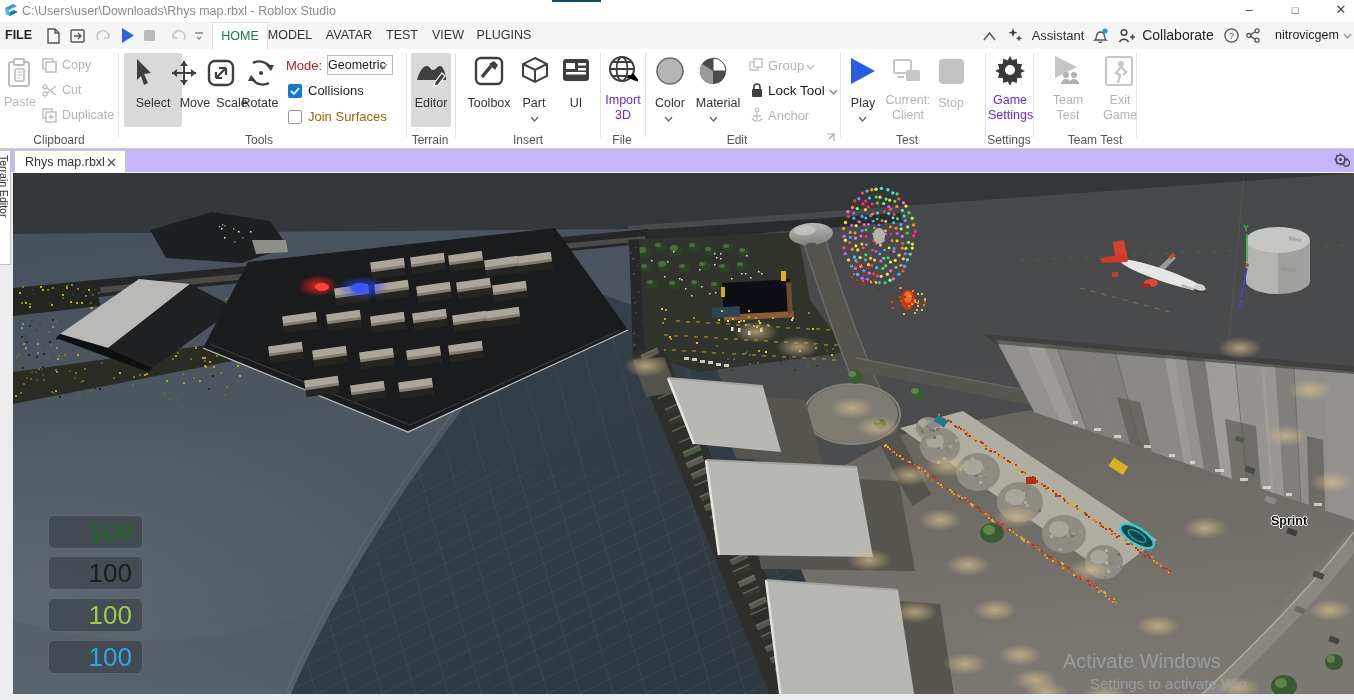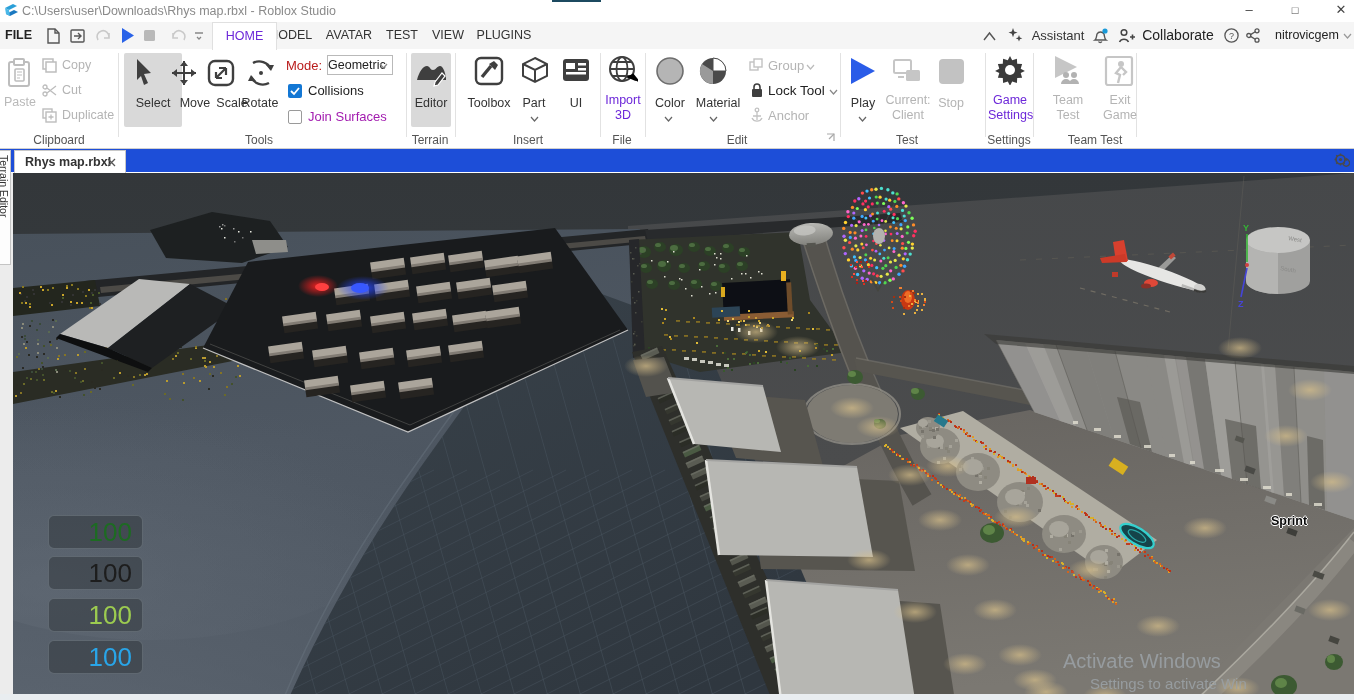--- a/index.html
+++ b/index.html
@@ -1,30 +1,30 @@
 <!DOCTYPE html>
 <html><head><meta charset="utf-8"><style>
 * { margin:0; padding:0; box-sizing:border-box; }
 html,body { width:1354px; height:700px; overflow:hidden; font-family:"Liberation Sans",sans-serif; background:#fff; position:relative; }
 #titletext { position:absolute; left:22px; top:4px; font-size:12.5px; color:#8a8a8a; }
 #navstrip { position:absolute; left:552px; top:0; width:49px; height:2px; background:#1c4a60; }
 .winbtn { position:absolute; top:2px; width:30px; height:18px; color:#444; font-size:13px; text-align:center; line-height:16px; }
 #menubar { position:absolute; left:0; top:22px; width:1354px; height:27px; background:#f5f5f5; }
 .mtab { position:absolute; top:0; height:27px; line-height:27px; font-size:12.5px; color:#333; text-align:center; }
-#hometab { position:absolute; left:212px; top:22px; width:65px; height:28px; background:#fff; border:1px solid #e0e0e0; border-bottom:none; color:#6d28d9; line-height:27px; font-size:12.5px; text-align:center; z-index:3; }
+#hometab { position:absolute; left:212px; top:22px; width:56px; height:28px; background:#fff; border:1px solid #e0e0e0; border-bottom:none; color:#15803d; line-height:27px; font-size:12.5px; text-align:center; z-index:3; }
 #ribbon { position:absolute; left:0; top:49px; width:1354px; height:99px; background:#fff; }
 .rsep { position:absolute; top:4px; width:1px; height:84px; background:#e2e2e2; }
 .glabel { position:absolute; top:84px; font-size:12px; color:#555; text-align:center; }
 .bigbtn { position:absolute; top:4px; width:58px; height:74px; border-radius:2px; }
 .sel { background:#d9d9d9; }
 .blabel { position:absolute; top:43px; width:100%; text-align:center; font-size:12.5px; color:#333; }
 .blabel2 { position:absolute; top:40px; width:100%; text-align:center; font-size:12.5px; color:#6d28d9; line-height:15px; }
 .gray { color:#b4b4b4 !important; }
 svg.ic { display:block; }
-#tabstrip { position:absolute; left:0; top:148px; width:1354px; height:24px; background:#1d4ed8; border-top:1px solid #d0d0d0;font-weight:bold; }
+#tabstrip { position:absolute; left:0; top:148px; width:1354px; height:24px; background:#c4b5fd; border-top:1px solid #d0d0d0; }
 #doctab { position:absolute; left:14px; top:1px; width:112px; height:24px; background:#fff; border:1px solid #c8c8c8; border-bottom:none; font-size:12.5px; color:#333; line-height:22px; padding-left:10px; }
 #vtab { position:absolute; left:0; top:150px; width:11px; height:115px; background:#fdfdfd; border:1px solid #c4c4c4; border-left:none; z-index:5; }
 #vtab span { position:absolute; left:-2px; top:4px; font-size:10.5px; color:#333; writing-mode:vertical-rl; white-space:nowrap; }
 #leftgutter { position:absolute; left:0; top:173px; width:13px; height:521px; background:#ececec; }
 #viewport { position:absolute; left:13px; top:173px; width:1341px; height:521px; background:#3a3f44; }
 #bottomstrip { position:absolute; left:0; top:694px; width:1354px; height:6px; background:#e9edf0; }
 .hud { position:absolute; width:95px; height:34px; background:rgba(47,54,60,0.52); border:1px solid rgba(150,160,168,0.35); border-radius:6px; font-size:26px; text-align:right; padding-right:10px; line-height:32px; }
 #aw1 { position:absolute; left:1063px; top:650px; font-size:20px; color:#9aa0a4; opacity:0.9; }
 #aw2 { position:absolute; left:1090px; top:675px; font-size:15px; color:#9aa0a4; opacity:0.9; }
 #sprint { position:absolute; left:1271px; top:514px; font-size:12.5px; font-weight:bold; color:#0a0a0a; text-shadow:-1px 0 0 #fff, 1px 0 0 #fff, 0 -1px 0 #fff, 0 1px 0 #fff; }
@@ -181,21 +181,21 @@
 <div style="position:absolute;left:327px;top:6px;width:66px;height:20px;border:1px solid #b9b9b9;background:#fff;font-size:12.5px;color:#222;line-height:18px;">Geometric<svg class="ic" style="position:absolute;right:4px;top:7px" width="9" height="6" viewBox="0 0 9 6">
         <path d="M1 1 L4.5 5 L8 1" fill="none" stroke="#888" stroke-width="1.2"></path>
       </svg></div>
 <div style="position:absolute;left:288px;top:35px;width:14px;height:14px;background:#1377d4;border-radius:2px">
       <svg class="ic" width="14" height="14" viewBox="0 0 14 14">
         <path d="M3 7 l3 3 5 -6" stroke="#fff" stroke-width="1.8" fill="none"></path>
       </svg>
     </div>
 <div style="position:absolute;left:308px;top:34px;font-size:13px;color:#222">Collisions</div>
 <div style="position:absolute;left:288px;top:61px;width:14px;height:14px;background:#fff;border:1px solid #9a9a9a;border-radius:2px"></div>
-<div style="position:absolute;left:308px;top:60px;font-size:13px;color:#a21caf">Join Surfaces</div>
+<div style="position:absolute;left:308px;top:60px;font-size:13px;color:#a16207">Join Surfaces</div>
     <div class="bigbtn sel" style="left:411px;width:40px">
       <div class="blabel">Editor</div>
     </div>
 <svg class="ic" style="position:absolute;left:415px;top:9px" width="32" height="32" viewBox="0 0 32 32">
       <path d="M2 22 C4 14 8 8 12 8 C15 8 15 12 18 12 C21 12 22 8 25 8 C28 8 30 14 31 20 L31 22 Z" fill="#3f3f3f"></path>
       <path d="M20 24 L27 15 L30 18 L23 27 L19 28 Z" fill="#3f3f3f" stroke="#fff" stroke-width="1.2"></path>
     </svg>
     <div style="position:absolute;left:461px;top:4px;width:56px;height:74px">
       <div class="blabel">Toolbox</div>
     </div>

